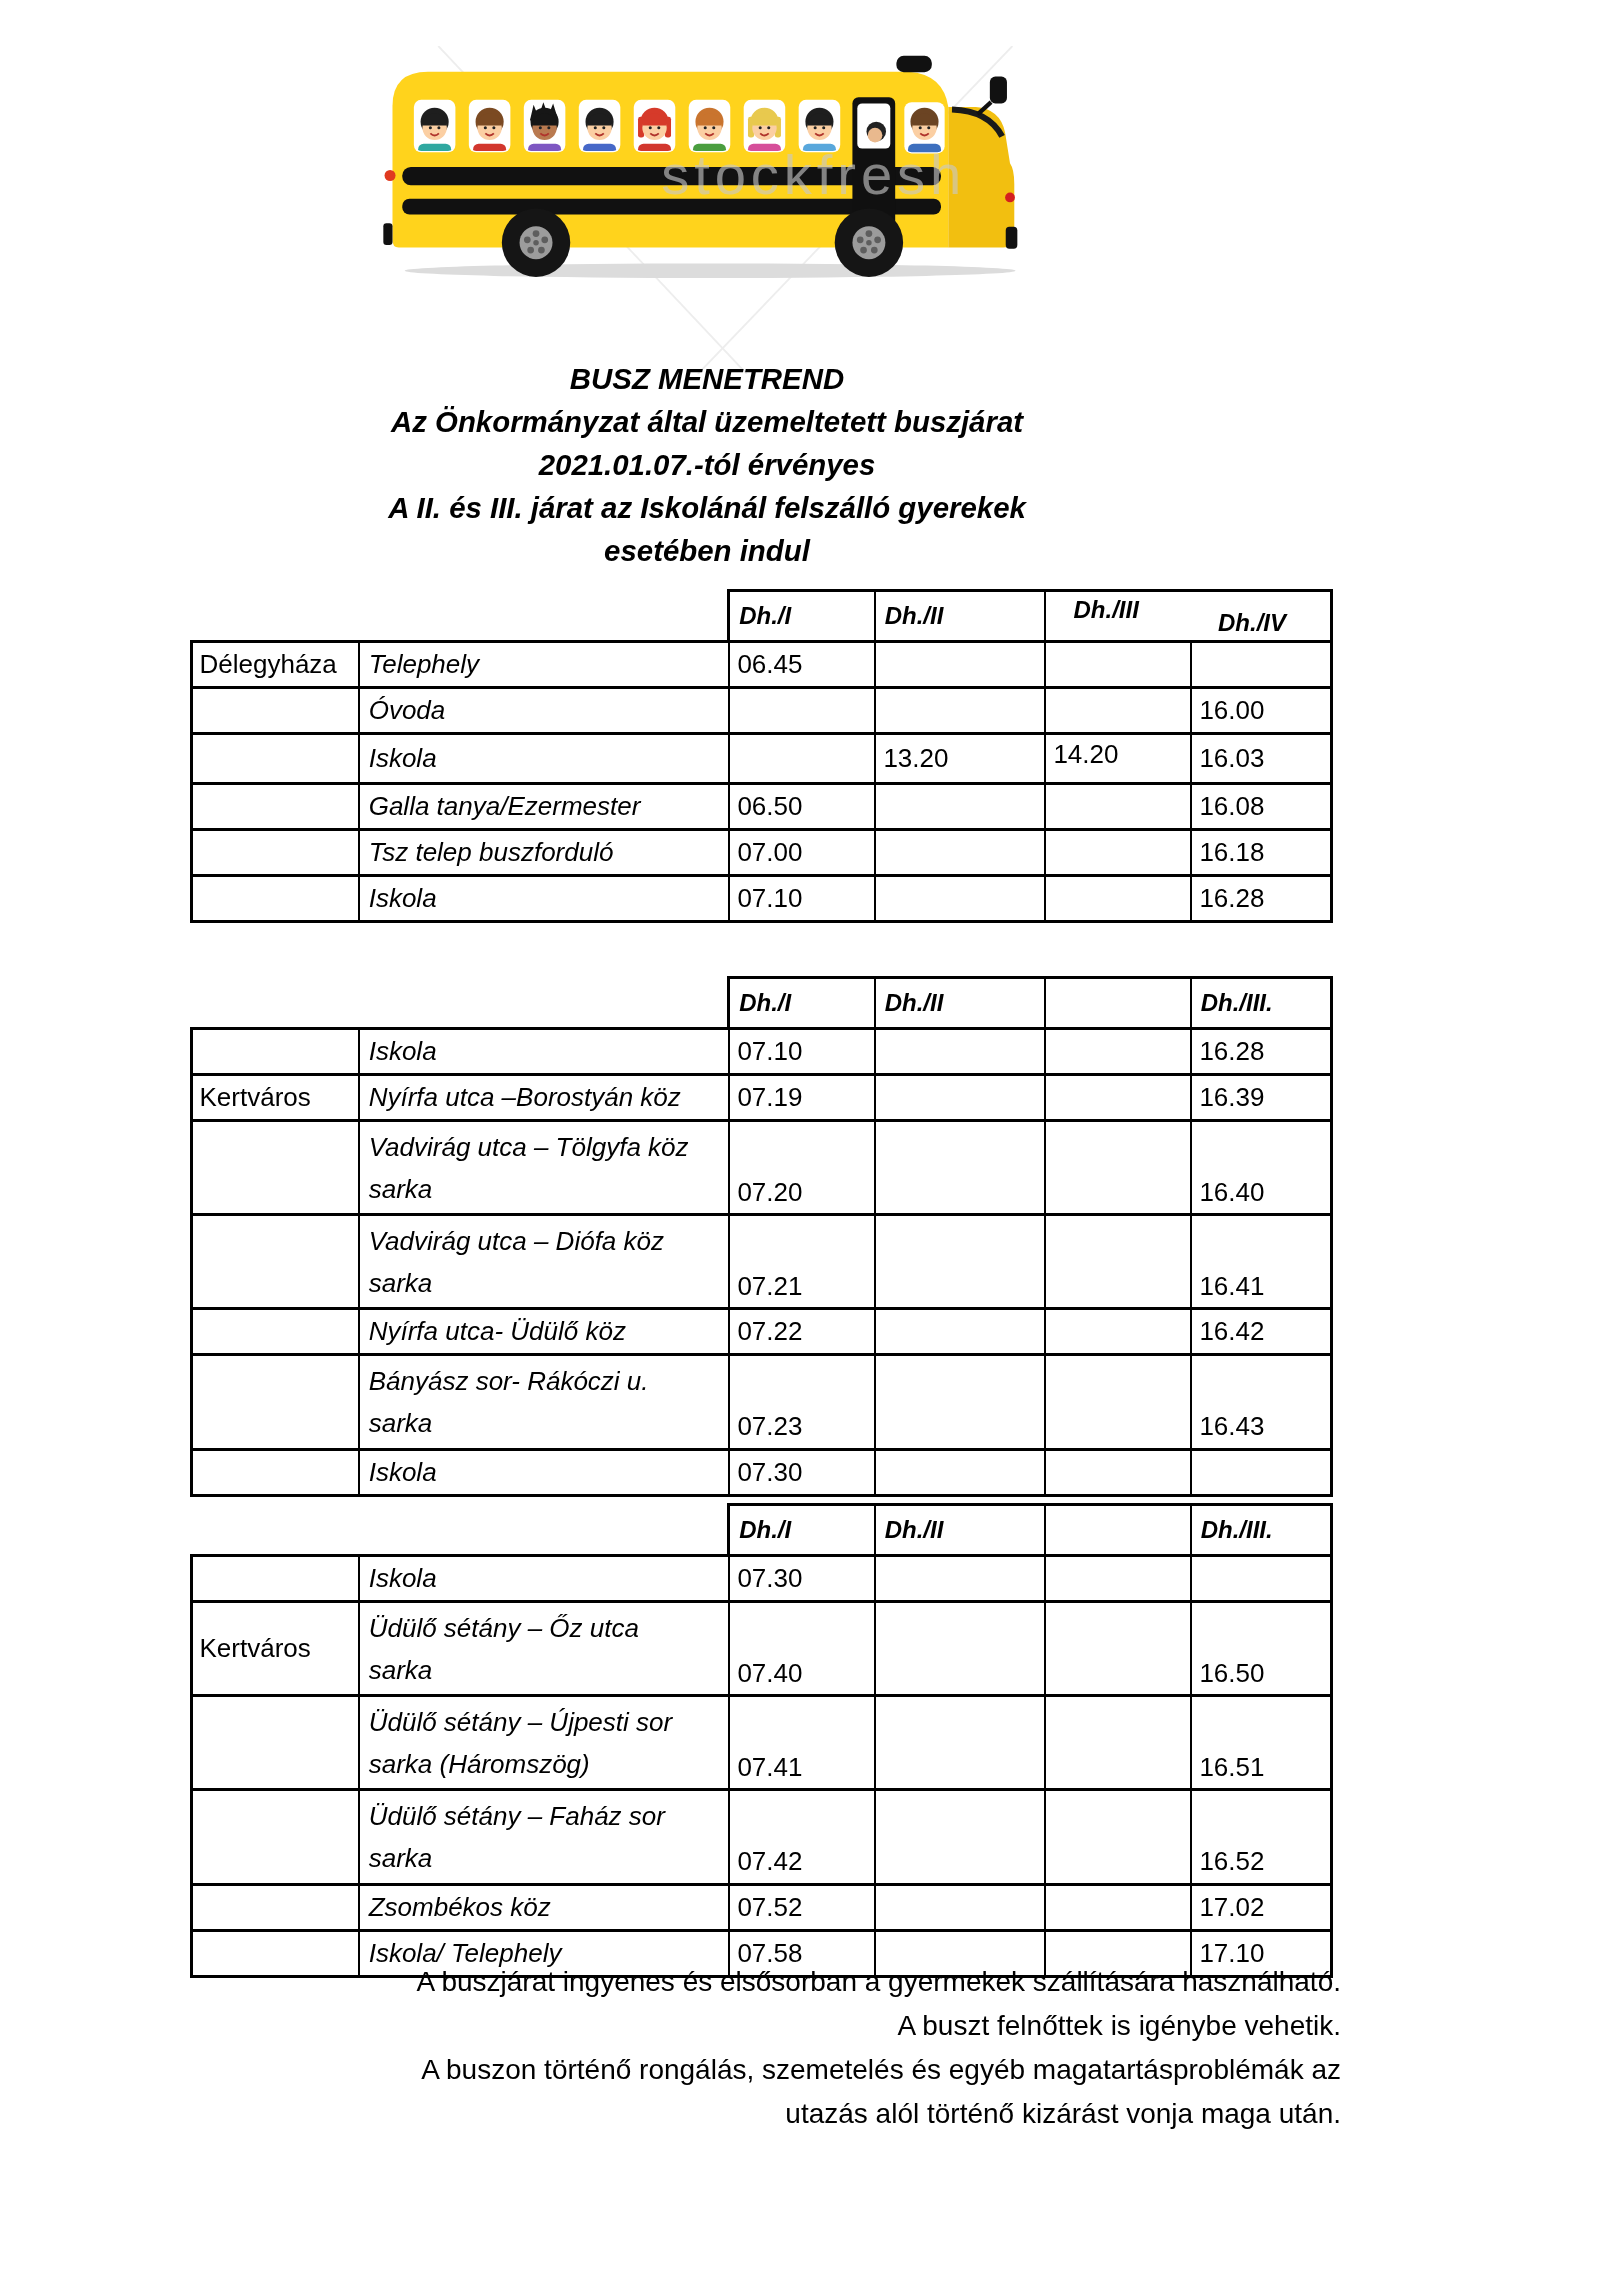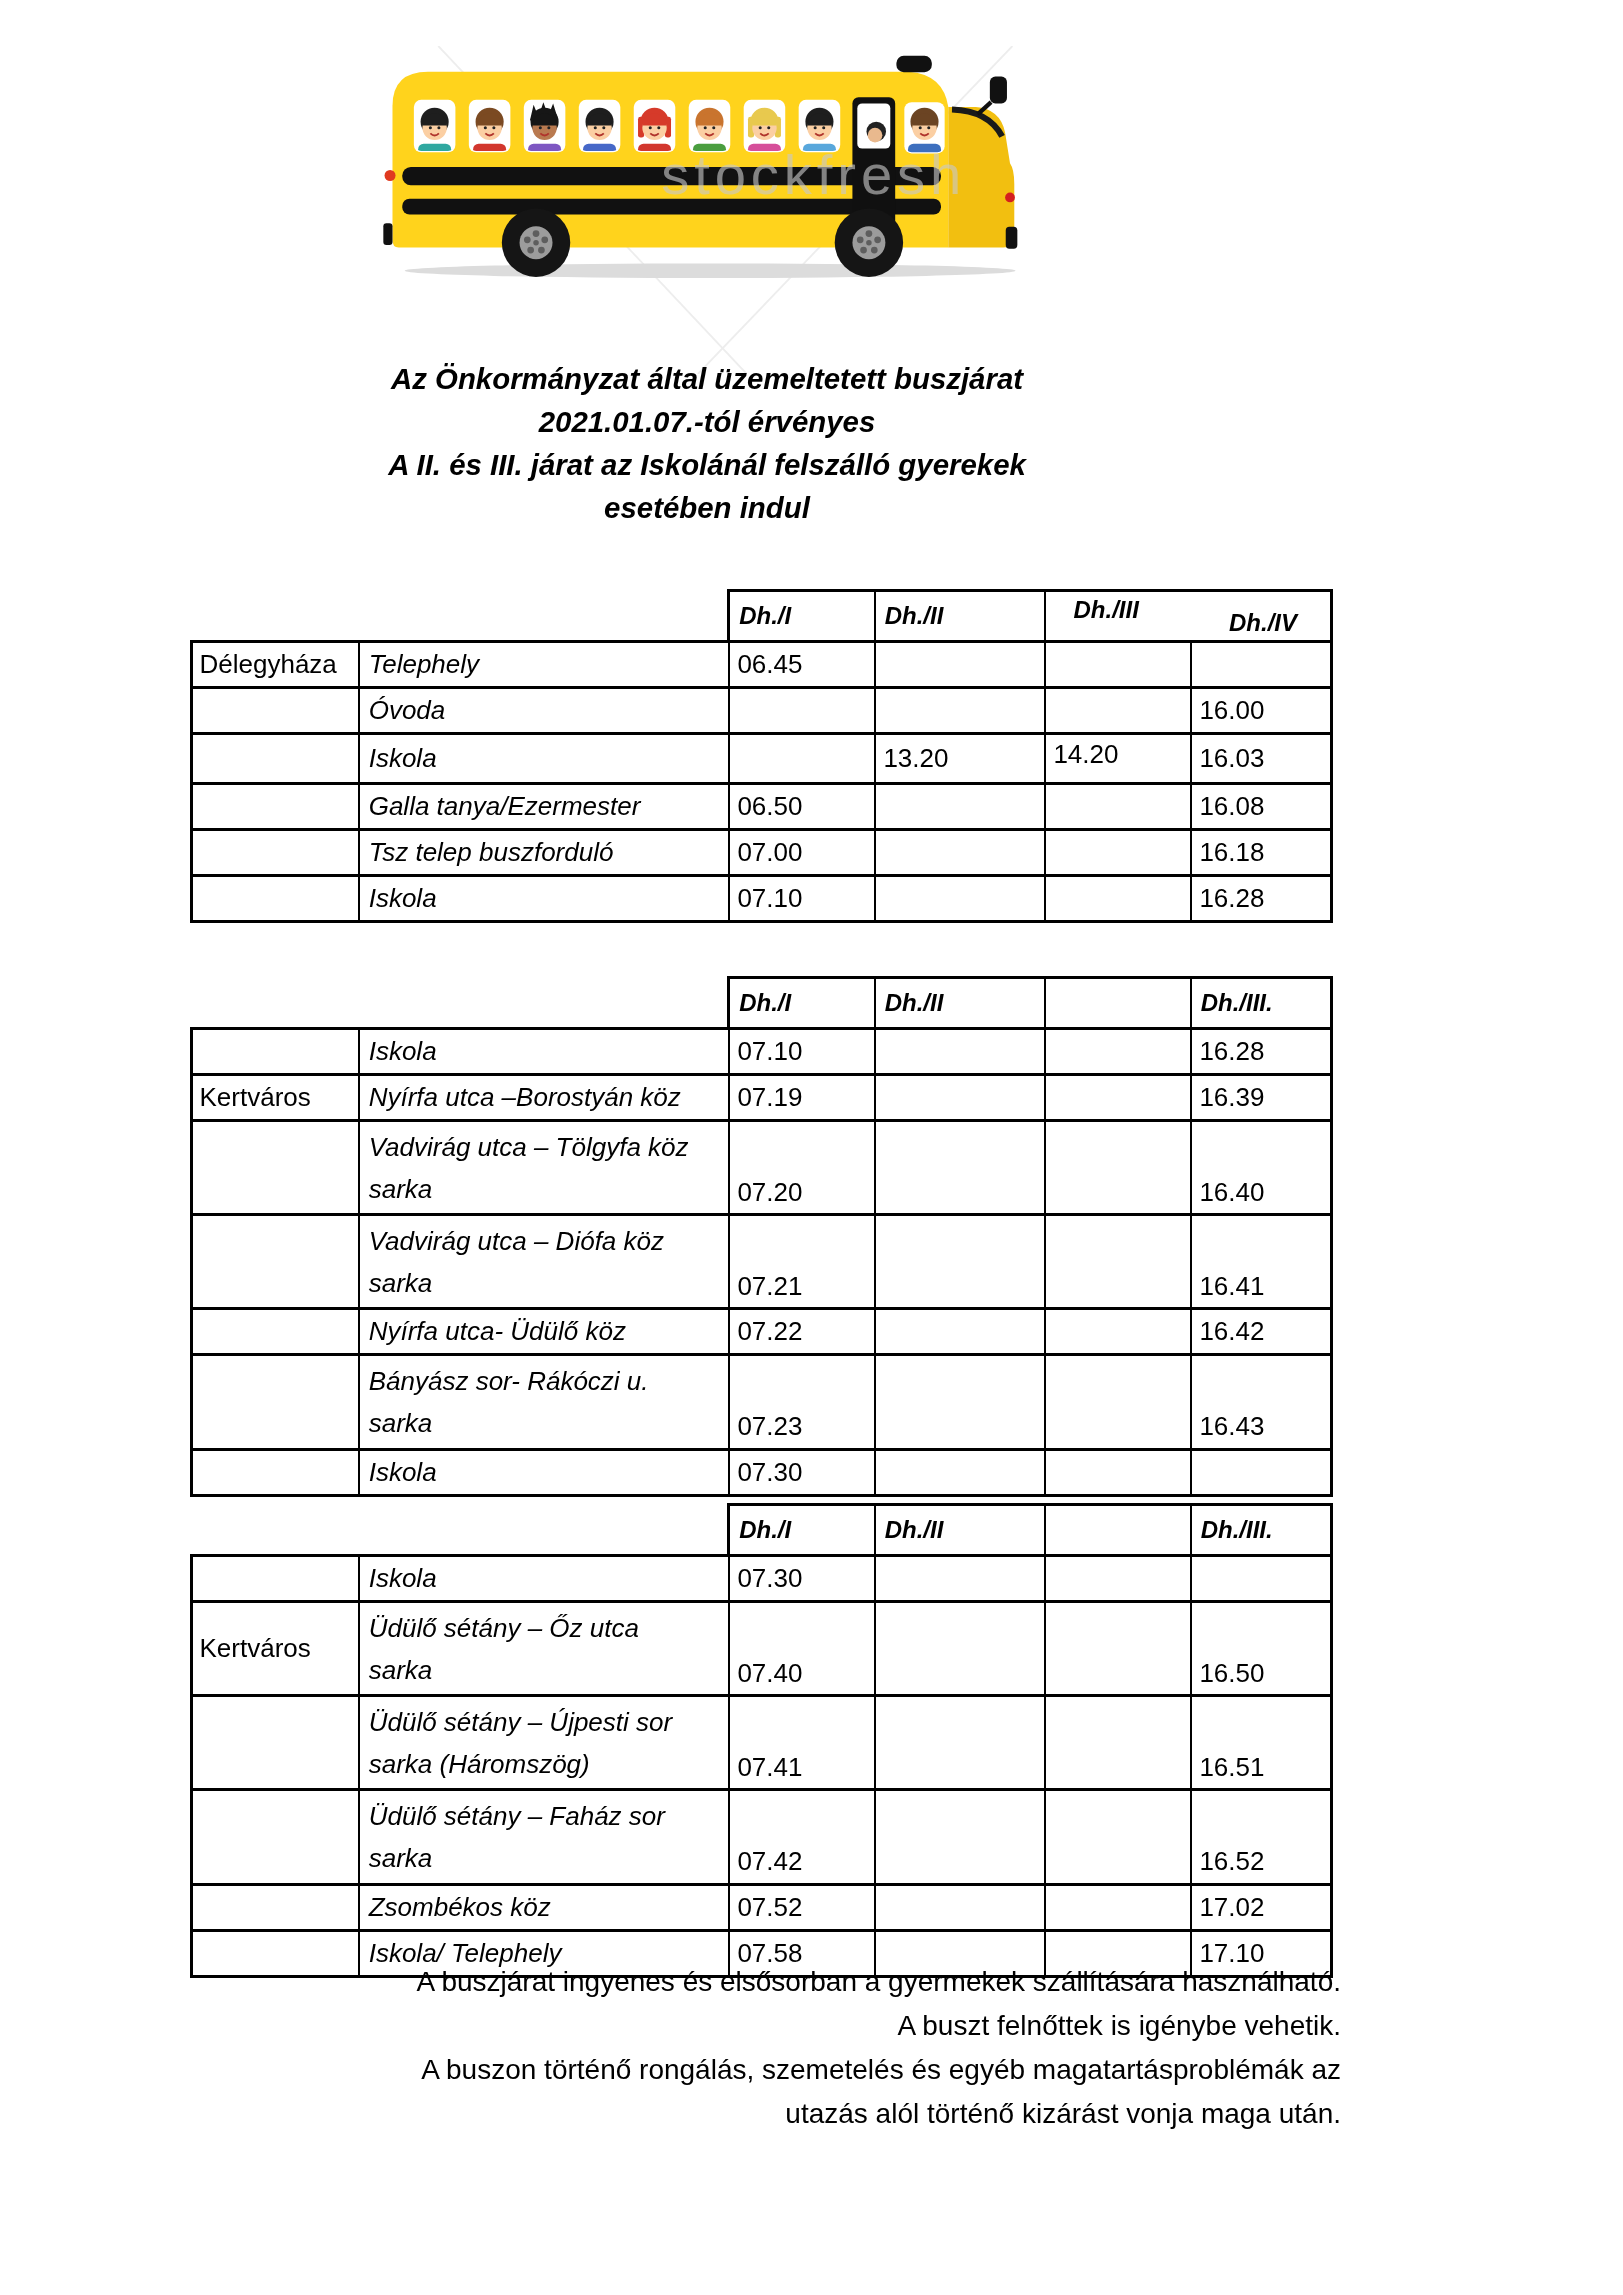--- a/index.html
+++ b/index.html
@@ -32,21 +32,21 @@
   .sched tr.hdr td.hcell {
     border:2px solid #000; border-top-width:3.9px; border-bottom-width:3.3px;
     height:48px; font-weight:bold; font-style:italic; font-size:24px;
     padding-left:9.2px; position:relative;
   }
   .sched tr.hdr td.hcell.hfirst { border-left-width:3.3px; }
   .sched tr.hdr td.hcell.hlast  { border-right-width:3.9px; }
   .sched tr.hdr td.ghost { border:none; background:transparent; }
   .sched td.merged { padding-left:0; }
   .sched td.merged .h3 { position:absolute; left:28px; top:3.9px; }
-  .sched td.merged .h4 { position:absolute; right:33px; bottom:2.6px; }
+  .sched td.merged .h4 { position:absolute; right:44px; bottom:2.6px; }
 
   
   .sched tr.body td {
     border:2px solid #000; border-top-width:3.3px; border-bottom-width:3.3px;
   }
   .sched tr.body td.c0 { border-left-width:3.9px; }
   .sched tr.body td.c5 { border-right-width:3.9px; }
   .sched tr.lastrow td { border-bottom-width:3.9px; }
   .sched tr.single td { height:43px; }
   .sched tr.double td { height:86px; }
@@ -257,20 +257,21 @@
             <circle cx="785.7341522555727" cy="317.3647450843758" r="5.5" fill="#5e5e5e"></circle>
             <circle cx="800" cy="322" r="4.5" fill="#5e5e5e"></circle>
           </g>
         </g>
 
       <text x="460" y="242" font-size="92" letter-spacing="8" fill="#c9c9c9" opacity="0.62" font-family="Liberation Sans, sans-serif">stockfresh</text>
     </svg>
   </div>
 
   <div class="title-block">
+    <div>BUSZ MENETREND</div>
     <div>Az Önkormányzat által üzemeltetett buszjárat</div>
     <div>2021.01.07.-tól érvényes</div>
     <div>A II. és III. járat az Iskolánál felszálló gyerekek</div>
     <div>esetében indul</div>
   </div>
 
   <table class="sched sched-1">
       <colgroup>
         <col style="width: 167px;">
         <col style="width: 370px;">

